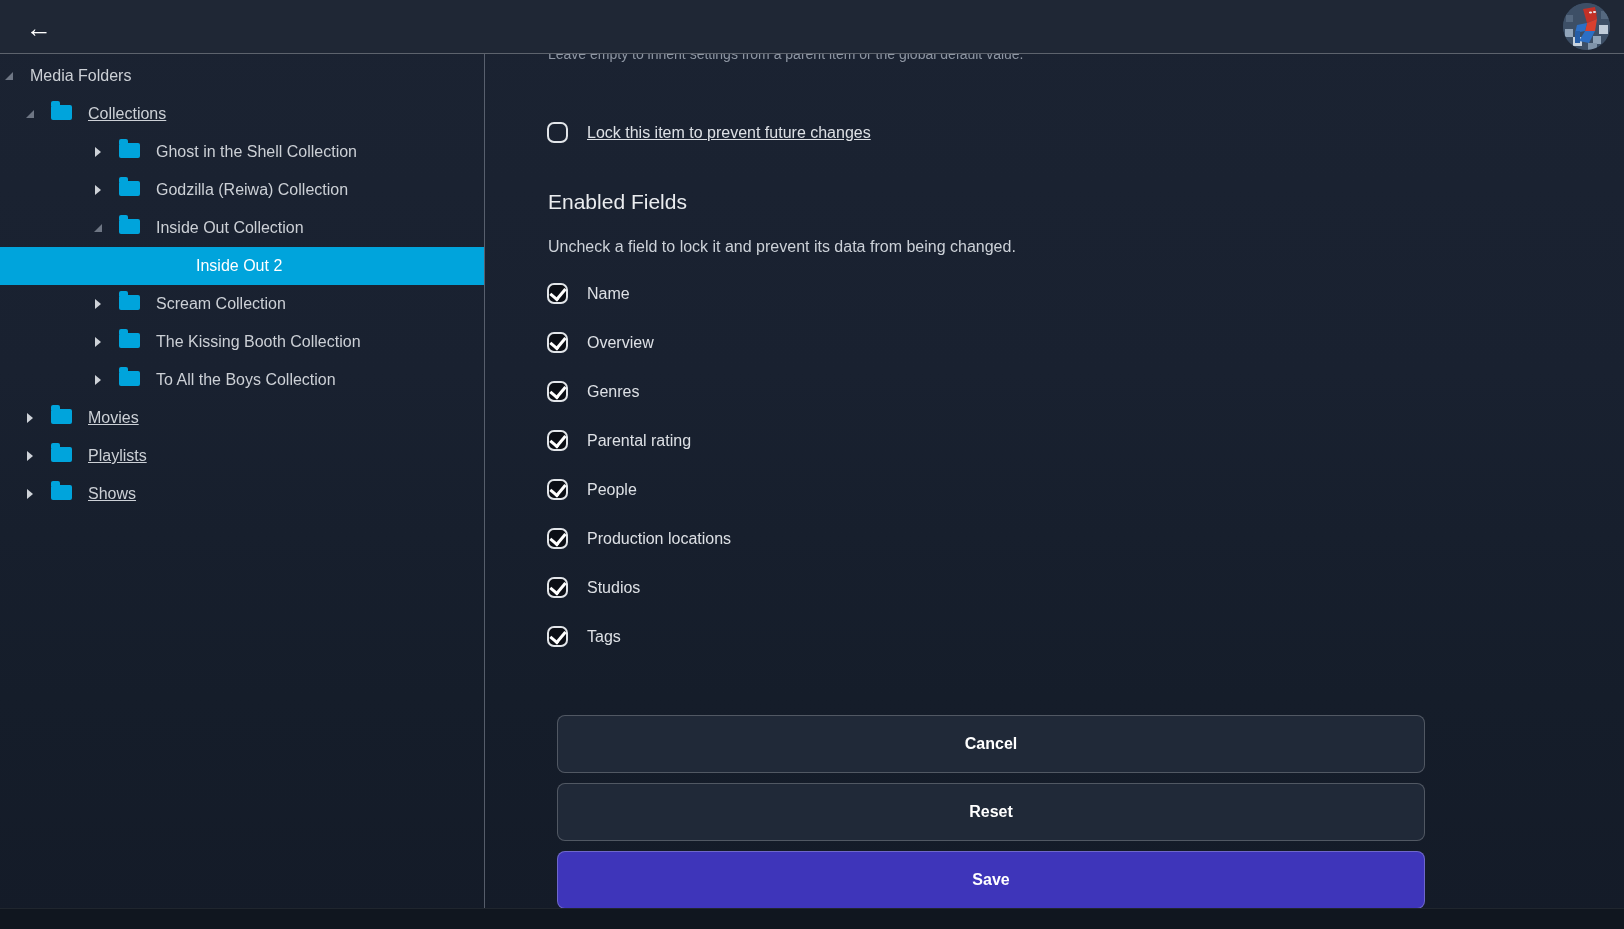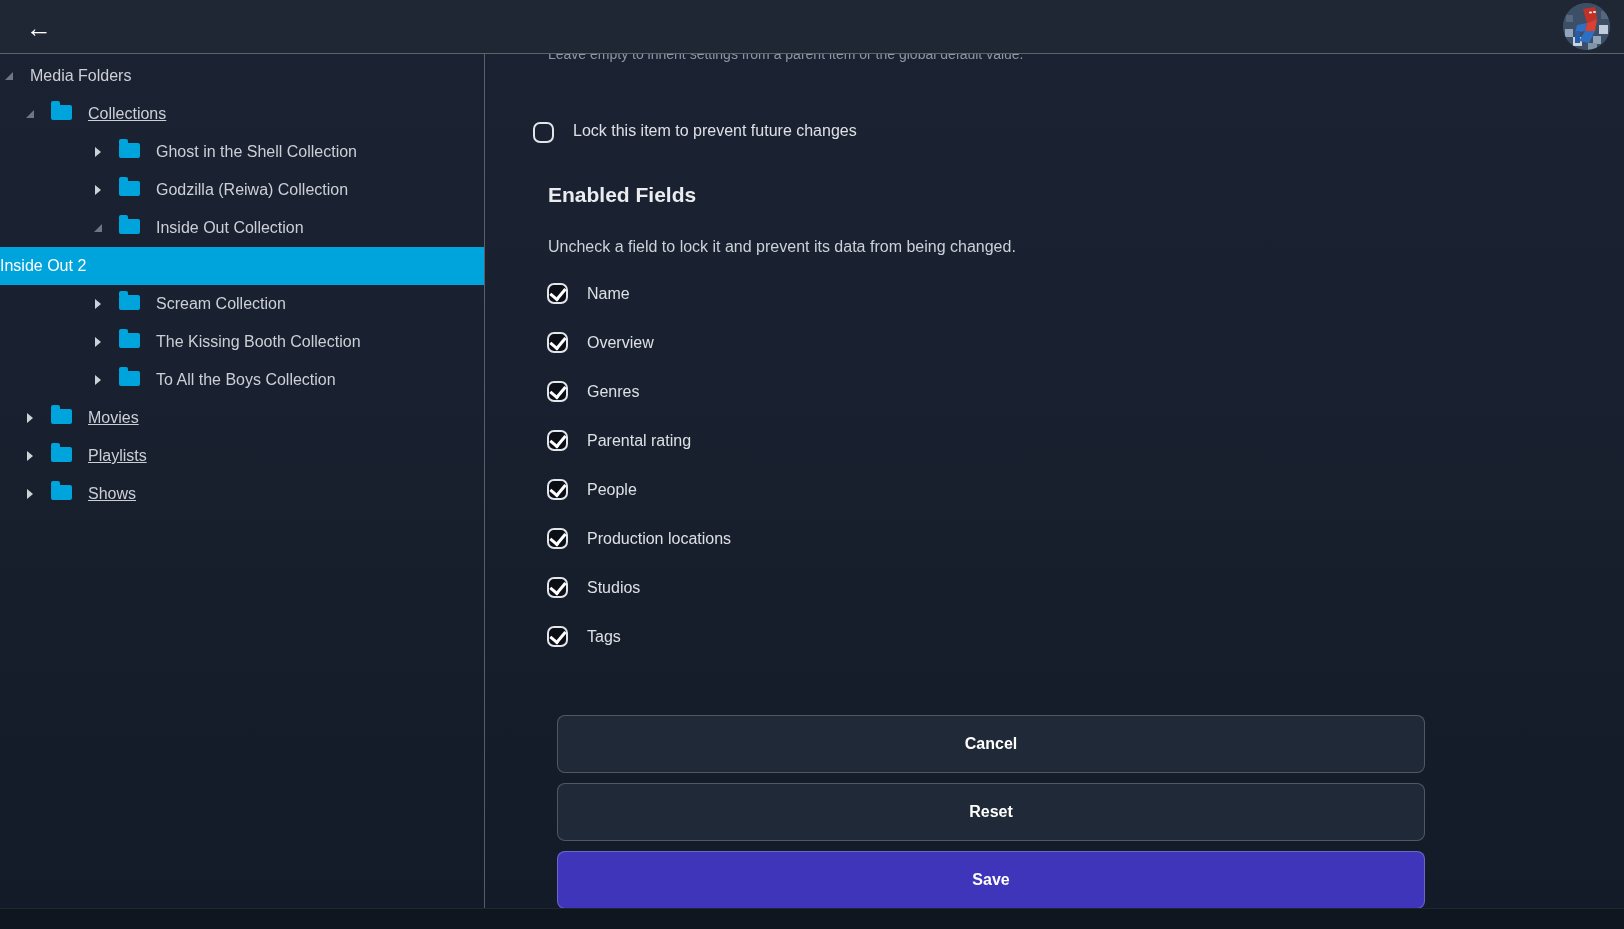--- a/index.html
+++ b/index.html
@@ -33,42 +33,42 @@
 
   
   .sidebar{width:485px;flex:0 0 485px;border-right:1px solid rgba(140,148,160,0.55);
     padding-top:3px;overflow:hidden;}
   .tree-item{display:flex;align-items:center;height:38px;cursor:pointer;
     font-size:16px;color:#ccd0d6;white-space:nowrap;}
   .tree-item.selected{background:var(--accent);color:#ffffff;}
   .tree-item.lvl0{padding-left:4px;}
   .tree-item.lvl1{padding-left:25px;text-decoration:underline;}
   .tree-item.lvl2{padding-left:93px;}
-  .tree-item.lvl3{}
+  .tree-item.lvl3{padding-left:196px;}
   .caret-box{width:10px;margin-right:16px;display:flex;align-items:center;justify-content:center;flex:0 0 10px;}
   .caret{width:0;height:0;}
   .caret-collapsed{border-top:5px solid transparent;border-bottom:5px solid transparent;border-left:6px solid #ced2d8;}
   .caret-expanded{border-left:8px solid transparent;border-bottom:8px solid #6e7684;}
   .folder{width:21px;height:15px;background:var(--folder);border-radius:2px;
     position:relative;margin-right:16px;margin-top:-4px;flex:0 0 21px;}
   .folder::before{content:"";position:absolute;top:-4px;left:0;width:9px;height:5px;
     background:var(--folder);border-radius:2px 2px 0 0;}
 
   
   .main{flex:1;position:relative;}
   .inherit-note{position:absolute;top:-8px;left:63px;font-size:14px;color:#8e96a3;}
-  .row-abs{position:absolute;left:48px;display:flex;}
+  .row-abs{position:absolute;left:62px;display:flex;align-items:center;text-decoration:underline;}
   .lock-row{top:68px;}
   .cb{width:21px;height:21px;border:2px solid #e2e5e9;border-radius:7px;
     flex:0 0 21px;position:relative;cursor:pointer;background:transparent;}
   .cb.checked{background:#0b0e15;}
   .cb.checked::after{content:"";position:absolute;left:4px;top:0px;width:7px;height:12px;
     border-right:3px solid #ffffff;border-bottom:3px solid #ffffff;transform:rotate(40deg);}
   .cb-label{margin-left:19px;font-size:16px;color:#dde0e5;}
-  .section-title{position:absolute;top:129px;left:63px;font-size:21px;font-weight:700;color:#eaecef;}
+  .section-title{position:absolute;top:136px;left:63px;font-size:21px;font-weight:400;color:#eaecef;}
   .section-desc{position:absolute;top:184px;left:63px;font-size:16px;color:#ccd1d8;}
   .fields{position:absolute;top:229px;left:62px;}
   .field-row{display:flex;align-items:center;height:21px;margin-bottom:28px;cursor:pointer;}
 
   .actions{position:absolute;top:661px;left:72px;width:731px;}
   .btn{width:868px;height:58px;margin-bottom:10px;border-radius:8px;
     display:flex;align-items:center;justify-content:center;
     font-size:16px;font-weight:600;color:#ffffff;cursor:pointer;
     font-family:"Liberation Sans","DejaVu Sans",sans-serif;}
   .btn-plain{background:#202938;border:1px solid rgba(255,255,255,0.22);}

